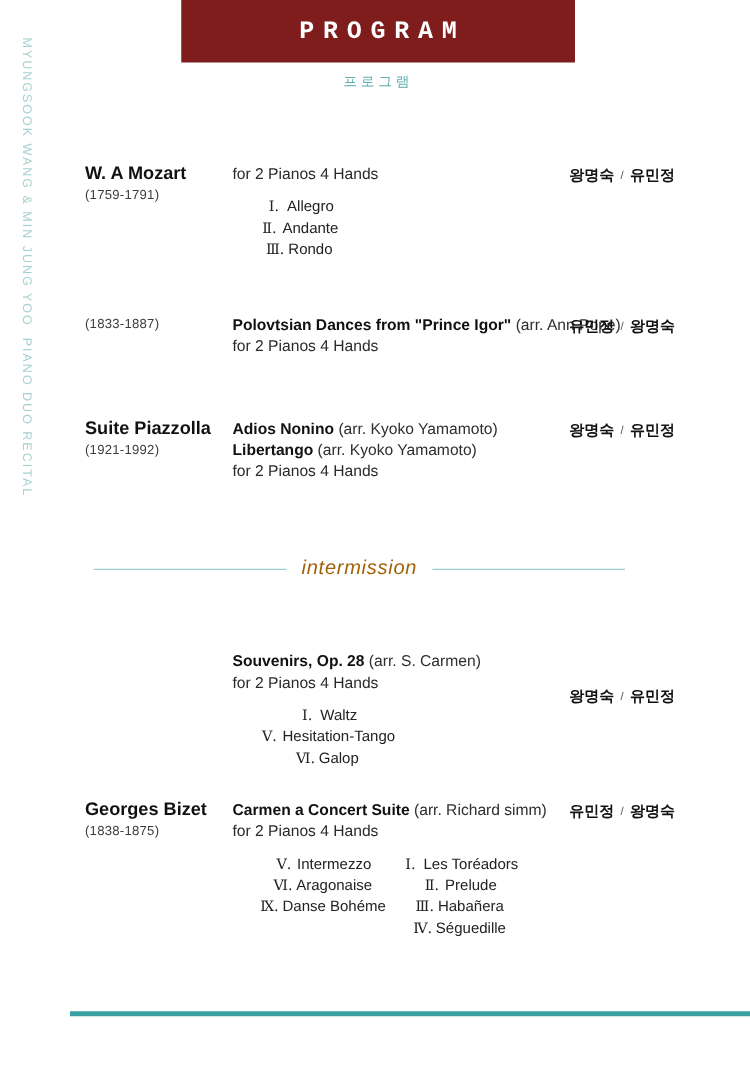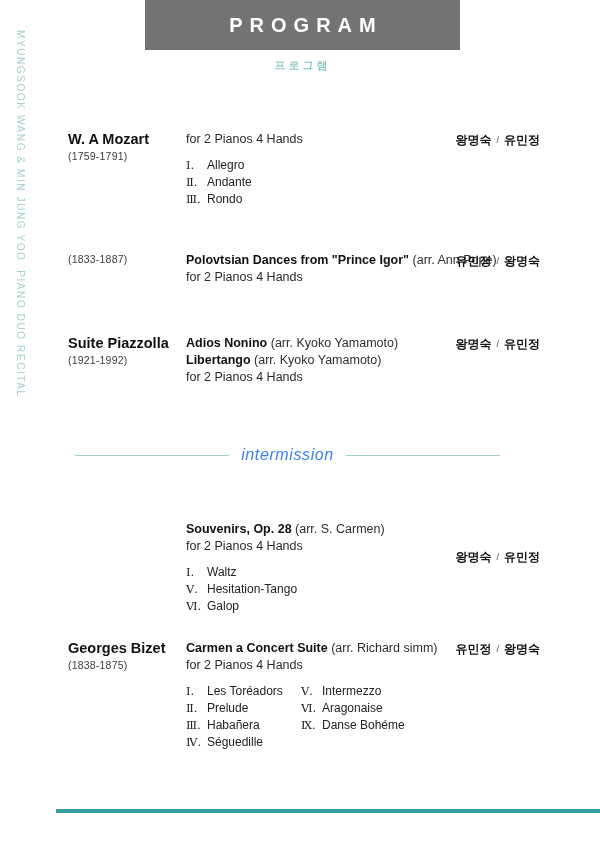--- a/index.html
+++ b/index.html
@@ -12,21 +12,21 @@
   .sidebar-text {
     position:absolute; left:15px; top:30px;
     writing-mode:vertical-rl;
     font-size:10px; letter-spacing:1.6px; line-height:1;
     color:#a6d1d0; white-space:pre;
   }
 
   
   .banner {
     position:absolute; left:145px; top:0; width:315px; height:50px;
-    background:#737373; display:flex; align-items:center; justify-content:center;
+    background:#7f1d1d; display:flex; align-items:center; justify-content:center;font-family:Liberation Mono, monospace;
   }
   .banner-title {
     color:#ffffff; font-size:20px; font-weight:700;
     letter-spacing:7px; margin-right:-7px;
   }
   .banner-subtitle {
     position:absolute; left:145px; top:58px; width:315px; text-align:center;
     font-size:11px; letter-spacing:3px; color:#5caeac;
   }
 
@@ -36,21 +36,21 @@
 
   .composer-col { position:absolute; left:0; top:0; width:118px; }
   .composer-name { font-size:14.5px; font-weight:700; color:#111; line-height:18px; white-space:nowrap; }
   .composer-dates { font-size:10.5px; color:#3c3c3c; margin-top:2px; letter-spacing:0.2px; }
 
   .works-col { margin-left:118px; padding-top:1px; }
   .work-line { font-size:12.5px; line-height:17px; color:#2a2a2a; white-space:nowrap; }
   .work-title { font-weight:700; color:#111; }
   .work-arr { font-weight:400; color:#2e2e2e; }
 
-  .movements { display:flex; margin-top:9px; margin-left:0; }
+  .movements { display:flex; margin-top:9px; margin-left:19px;text-align:center; }
   .mv-col { list-style:none; margin:0; padding:0; }
   .mv-col.first { width:115px; }
   .mv-col li { font-size:12px; line-height:17px; color:#222; white-space:nowrap; }
   .mv-num {
     display:inline-block; min-width:21px;
     font-family:"DejaVu Serif", serif; font-size:11.5px; color:#222;
   }
 
   .performers {
     position:absolute; right:0; top:2px;
@@ -62,21 +62,21 @@
   }
 
   
   .intermission {
     position:absolute; left:75px; top:447px; width:425px; height:16px;
     display:flex; align-items:center;
   }
   .int-line { flex:1; height:1px; background:#9ccfce; }
   .int-label {
     margin:0 12px; font-size:16px; font-style:italic; font-weight:400;
-    letter-spacing:0.6px; color:#3b82f6;
+    letter-spacing:0.6px; color:#a16207;
   }
 
   
   .bottom-bar {
     position:absolute; left:56px; right:0; top:809px; height:4px; background:#3a9fa1;
   }
 </style>
 </head>
 <body>
 
@@ -177,31 +177,31 @@
       <div class="composer-name">Georges Bizet</div>
       <div class="composer-dates">(1838-1875)</div>
     </div>
     <div class="works-col">
       <div class="work-line">
         <span class="work-title">Carmen a Concert Suite</span>
         <span class="work-arr">(arr. Richard simm)</span>
       </div>
       <div class="work-line">for 2 Pianos 4 Hands</div>
       <div class="movements">
+        <ul class="mv-col">
+          <li><span class="mv-num">Ⅴ.</span><span>Intermezzo</span></li>
+          <li><span class="mv-num">Ⅵ.</span><span>Aragonaise</span></li>
+          <li><span class="mv-num">Ⅸ.</span><span>Danse Bohéme</span></li>
+        </ul>
         <ul class="mv-col first">
           <li><span class="mv-num">Ⅰ.</span><span>Les Toréadors</span></li>
           <li><span class="mv-num">Ⅱ.</span><span>Prelude</span></li>
           <li><span class="mv-num">Ⅲ.</span><span>Habañera</span></li>
           <li><span class="mv-num">Ⅳ.</span><span>Séguedille</span></li>
         </ul>
-        <ul class="mv-col">
-          <li><span class="mv-num">Ⅴ.</span><span>Intermezzo</span></li>
-          <li><span class="mv-num">Ⅵ.</span><span>Aragonaise</span></li>
-          <li><span class="mv-num">Ⅸ.</span><span>Danse Bohéme</span></li>
-        </ul>
       </div>
     </div>
     <div class="performers">
       <span>유민정</span><span class="slash">/</span><span>왕명숙</span>
     </div>
   </div>
 
   <div class="bottom-bar"></div>
 
 </div>

